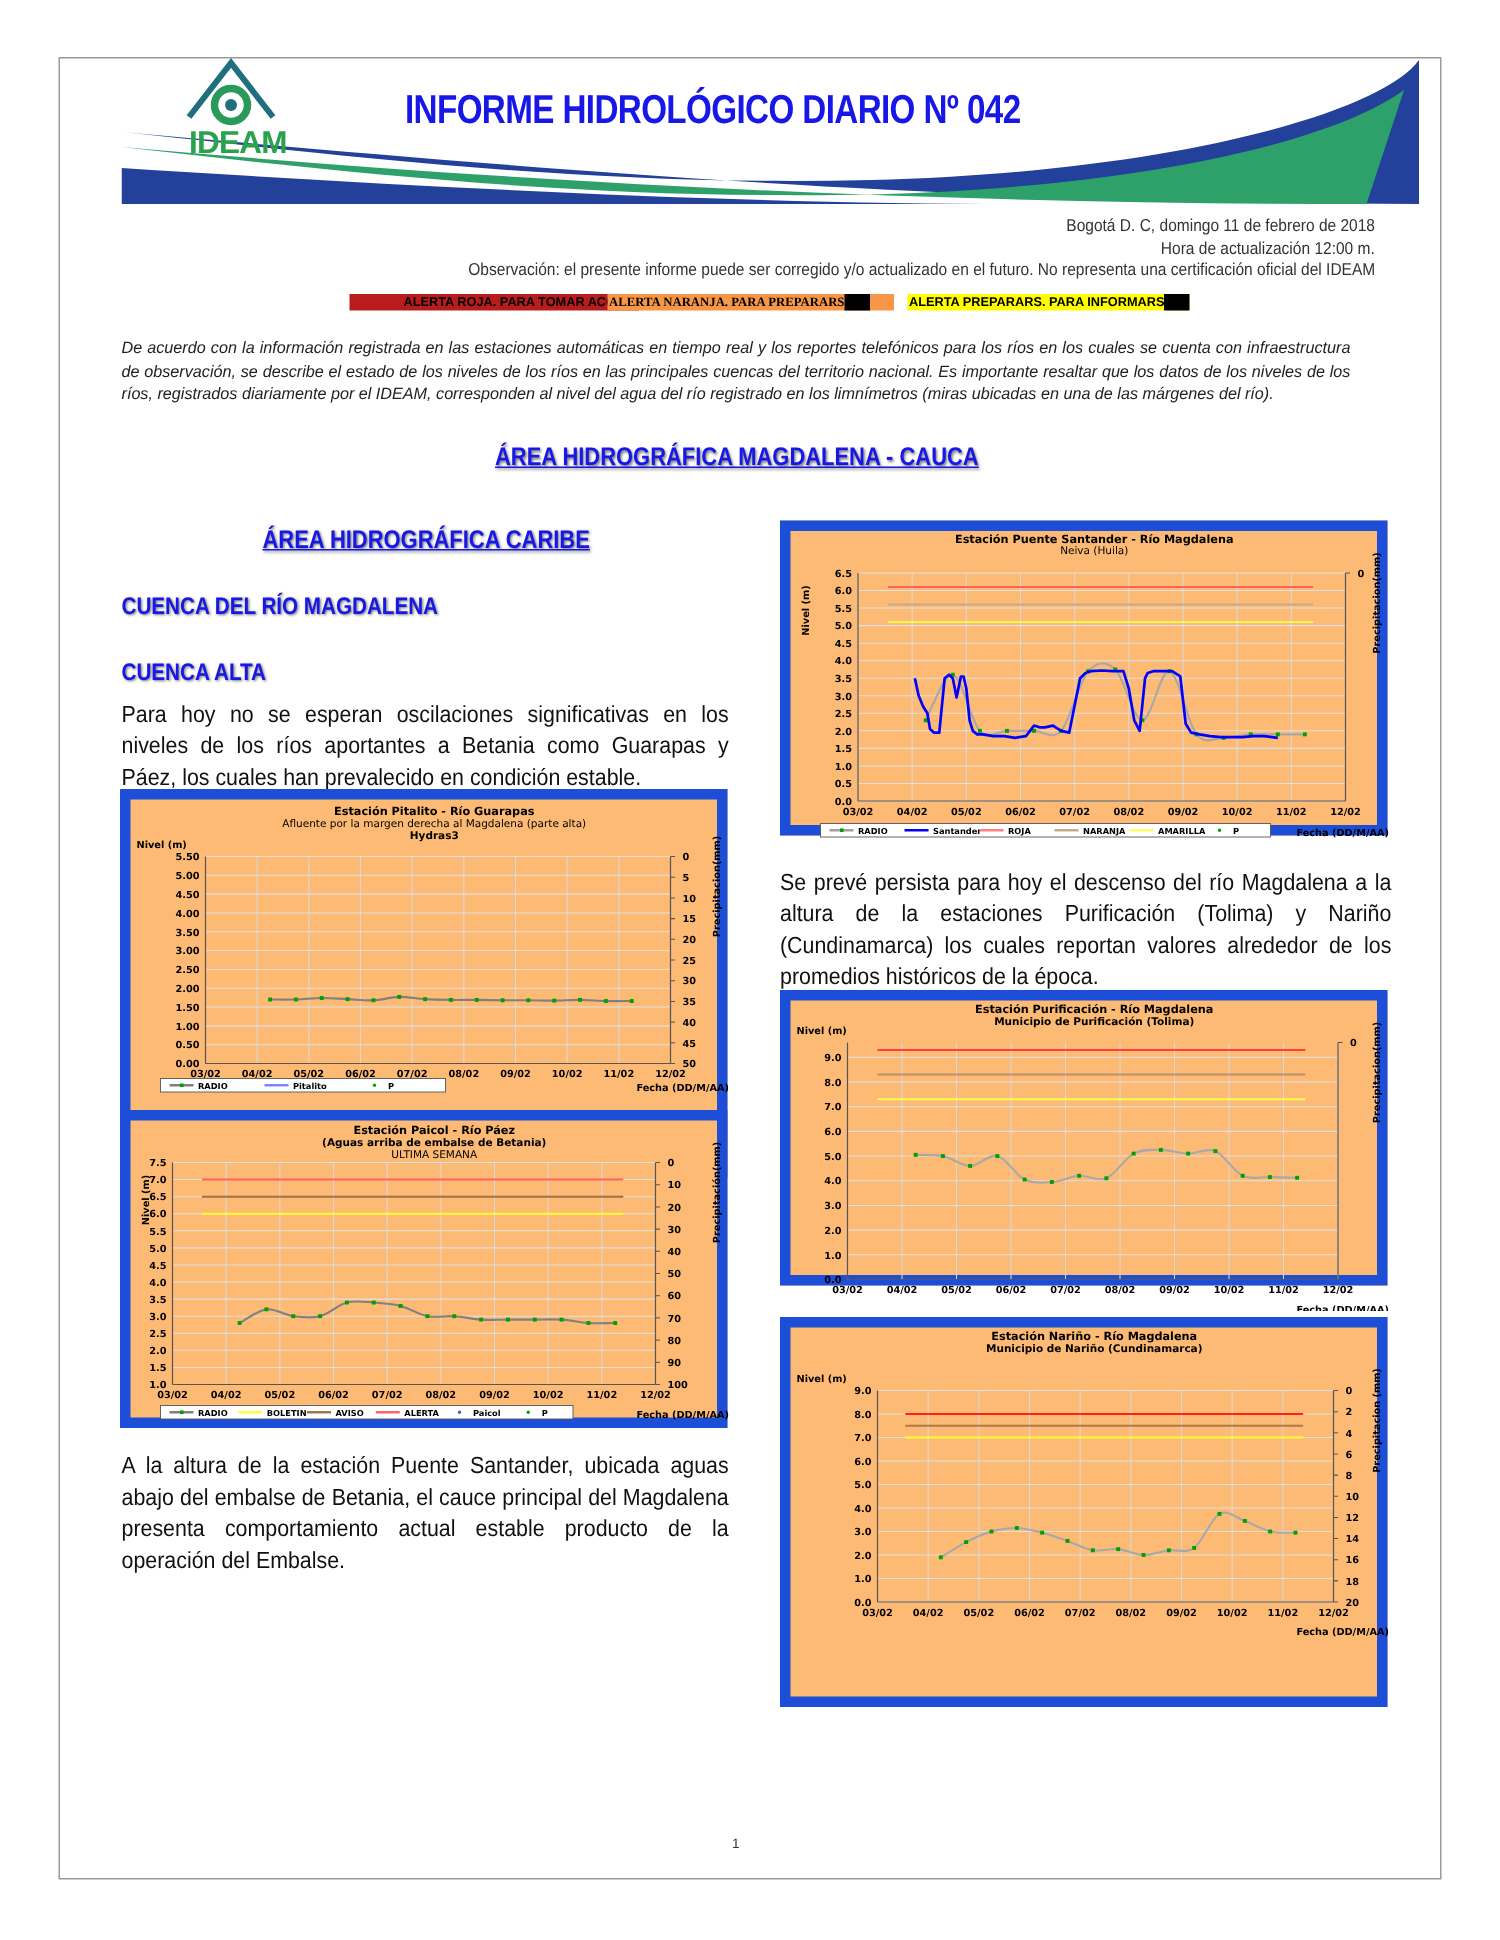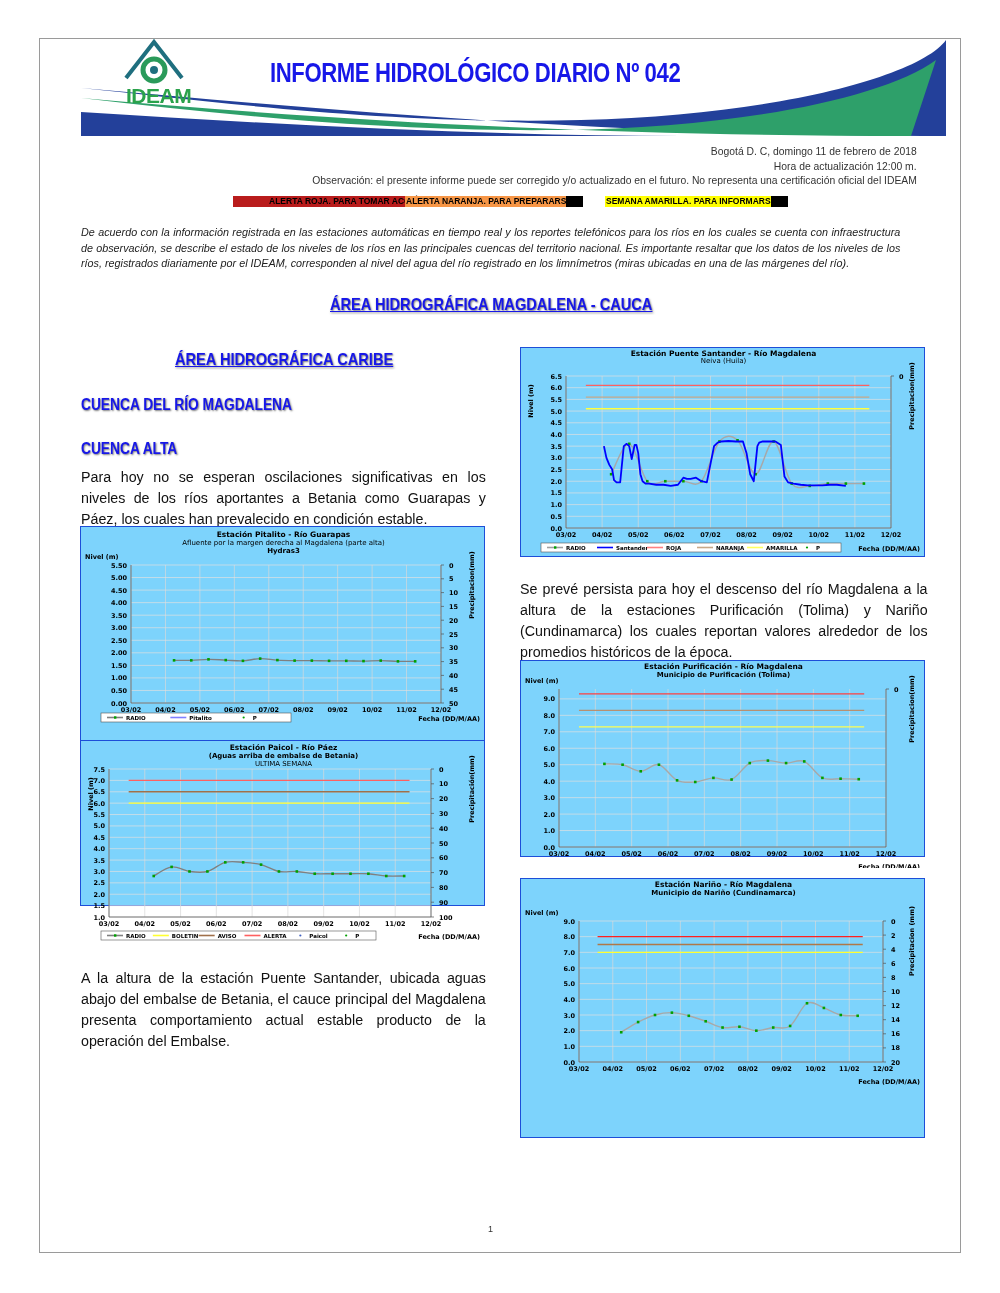--- a/index.html
+++ b/index.html
@@ -9,21 +9,21 @@
   .title { position:absolute; left:270px; top:58px; font-size:27px; font-weight:bold; color:#1717e8; letter-spacing:-0.5px; transform:scaleX(0.82); transform-origin:left; white-space:nowrap; }
   .logo { position:absolute; left:118px; top:38px; width:72px; height:66px; }
   .logo-text { position:absolute; left:126px; top:84px; font-size:21px; font-weight:bold; color:#2aa24b; letter-spacing:-0.5px; }
   .meta { position:absolute; right:83px; font-size:11.5px; color:#333; text-align:right; white-space:nowrap; transform:scaleX(0.9); transform-origin:right; }
   .alert { position:absolute; top:196px; height:11px; font-size:8.5px; font-weight:bold; line-height:11px; padding:0 1px; white-space:nowrap; }
   .alert .blk { display:inline-block; width:17px; height:11px; background:#000; vertical-align:top; }
   .intro { position:absolute; left:81px; top:225px; width:836px; font-size:11px; font-style:italic; line-height:15.5px; color:#222; text-align:justify; transform:scaleX(0.98); transform-origin:left; }
   .h-main { position:absolute; font-weight:bold; color:#1717e8; text-decoration:underline; text-shadow:1px 1px 2px #777; white-space:nowrap; transform:scaleX(0.86); transform-origin:left; }
   .h-sub { position:absolute; font-weight:bold; color:#1717e8; text-shadow:1px 1px 2px #777; white-space:nowrap; transform:scaleX(0.86); transform-origin:left; font-size:16px; }
   .para { position:absolute; font-size:15.5px; line-height:21px; text-align:justify; color:#111; transform:scaleX(0.92); transform-origin:left; }
-  .chart { position:absolute; border:1px solid #1d4ed8; background:#7dd3fc; box-sizing:border-box; }
+  .chart { position:absolute; border:7px solid #1d4ed8; background:#fdba74; box-sizing:border-box; }
   .chart svg { position:absolute; left:0; top:0; }
   .pagenum { position:absolute; left:488px; top:1224px; font-size:9px; color:#333; }
   svg text { font-family:"DejaVu Sans", sans-serif; }
 </style>
 </head>
 <body>
 
 <div class="page"></div>
 
 <svg class="banner" viewBox="0 0 865 96" preserveAspectRatio="none">
@@ -37,22 +37,22 @@
   <circle cx="36" cy="32" r="4" fill="#1f6f7f"></circle>
 </svg>
 <div class="logo-text">IDEAM</div>
 <div class="title">INFORME HIDROLÓGICO DIARIO Nº 042</div>
 
 <div class="meta" style="top:145px">Bogotá D. C, domingo 11 de febrero de 2018</div>
 <div class="meta" style="top:160px">Hora de actualización 12:00 m.</div>
 <div class="meta" style="top:174px">Observación: el presente informe puede ser corregido y/o actualizado en el futuro. No representa una certificación oficial del IDEAM</div>
 
 <div class="alert" style="left:233px;background:#b91c1c;padding-left:36px;"><span>ALERTA ROJA. PARA TOMAR ACCIÓN</span></div>
-<div class="alert" style="left:405px;background:#f79646;padding-right:0;"><span>ALERTA NARANJA. PARA PREPARARS</span><span class="blk"></span></div>
-<div class="alert" style="left:605px;background:#ffff00;padding-right:0;"><span>SEMANA AMARILLA. PARA INFORMARS</span><span class="blk"></span></div>
+<div class="alert" style="left:405px;background:#f79646;padding-right:16px;font-family:Liberation Serif, serif;"><span>ALERTA NARANJA. PARA PREPARARS</span><span class="blk"></span></div>
+<div class="alert" style="left:605px;background:#ffff00;padding-right:0;"><span>ALERTA PREPARARS. PARA INFORMARS</span><span class="blk"></span></div>
 
 <div class="intro">De acuerdo con la información registrada en las estaciones automáticas en tiempo real y los reportes telefónicos para los ríos en los cuales se cuenta con infraestructura de observación, se describe el estado de los niveles de los ríos en las principales cuencas del territorio nacional. Es importante resaltar que los datos de los niveles de los ríos, registrados diariamente por el IDEAM, corresponden al nivel del agua del río registrado en los limnímetros (miras ubicadas en una de las márgenes del río).</div>
 
 <div class="h-main" style="left:330px;top:295px;font-size:17px;">ÁREA HIDROGRÁFICA MAGDALENA - CAUCA</div>
 <div class="h-main" style="left:175px;top:350px;font-size:17px;">ÁREA HIDROGRÁFICA CARIBE</div>
 <div class="h-sub" style="left:81px;top:396px;">CUENCA DEL RÍO MAGDALENA</div>
 <div class="h-sub" style="left:81px;top:440px;">CUENCA ALTA</div>
 
 <div class="para" style="left:81px;top:466px;width:440px;">Para hoy no se esperan oscilaciones significativas en los niveles de los ríos aportantes a Betania como Guarapas y Páez, los cuales han prevalecido en condición estable.</div>
 <div class="para" style="left:81px;top:967px;width:440px;">A la altura de la estación Puente Santander, ubicada aguas abajo del embalse de Betania, el cauce principal del Magdalena presenta comportamiento actual estable producto de la operación del Embalse.</div>
@@ -154,21 +154,21 @@
       <rect x="20" y="186" width="190" height="9" fill="#fff" stroke="#555" stroke-width="0.6"></rect>
       <line x1="26" y1="190.5" x2="42" y2="190.5" stroke="#808080" stroke-width="1.6"></line>
       <rect x="33" y="189.3" width="2.4" height="2.4" fill="#00a000"></rect>
       <text x="45" y="193" font-size="5.5" fill="#000" font-weight="bold">RADIO</text>
       <line x1="89.33333333333334" y1="190.5" x2="105.33333333333334" y2="190.5" stroke="#8080ff" stroke-width="1.6"></line>
       <text x="108.33333333333334" y="193" font-size="5.5" fill="#000" font-weight="bold">Pitalito</text>
       <circle cx="162.66666666666669" cy="190.5" r="1.1" fill="#00a000"></circle>
       <text x="171.66666666666669" y="193" font-size="5.5" fill="#000" font-weight="bold">P</text>
     </svg>
   </div>
-<div class="chart" style="left:80px;top:740px;width:405px;height:166px;">
+<div class="chart" style="left:80px;top:740px;width:405px;height:212px;">
     <svg width="405" height="205">
       <text x="202.5" y="9" font-size="7.5" fill="#000" text-anchor="middle" font-weight="bold">Estación Paicol  - Río Páez</text>
       <text x="202.5" y="17" font-size="7" fill="#000" text-anchor="middle" font-weight="bold">(Aguas arriba de embalse de Betania)</text>
       <text x="202.5" y="25" font-size="7" fill="#000" text-anchor="middle" font-weight="normal">ULTIMA SEMANA</text>
       <line x1="28" y1="28" x2="28" y2="176" stroke="#d8d8d8" stroke-width="0.7"></line>
       <text x="28" y="185" font-size="6.5" fill="#000" text-anchor="middle" font-weight="bold">03/02</text>
       <line x1="63.77777777777778" y1="28" x2="63.77777777777778" y2="176" stroke="#d8d8d8" stroke-width="0.7"></line>
       <text x="63.77777777777778" y="185" font-size="6.5" fill="#000" text-anchor="middle" font-weight="bold">04/02</text>
       <line x1="99.55555555555556" y1="28" x2="99.55555555555556" y2="176" stroke="#d8d8d8" stroke-width="0.7"></line>
       <text x="99.55555555555556" y="185" font-size="6.5" fill="#000" text-anchor="middle" font-weight="bold">05/02</text>

